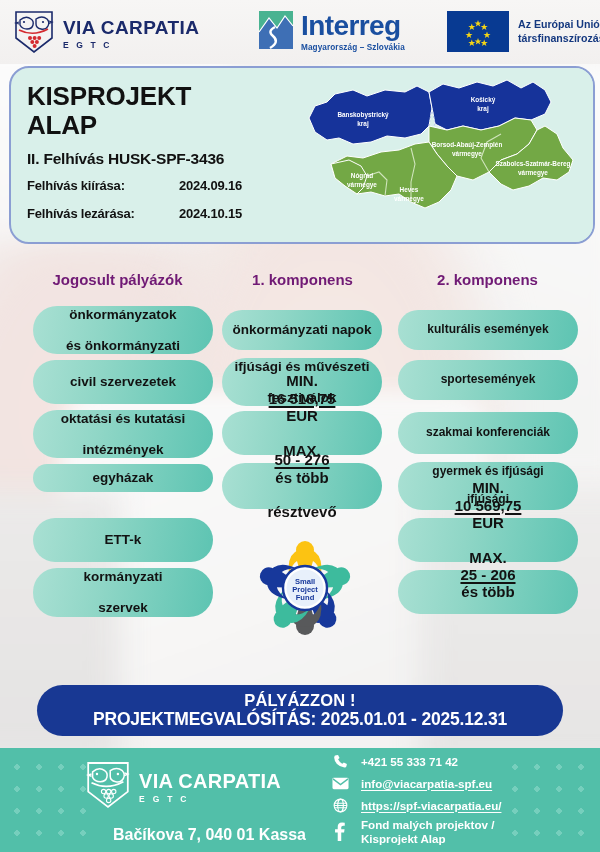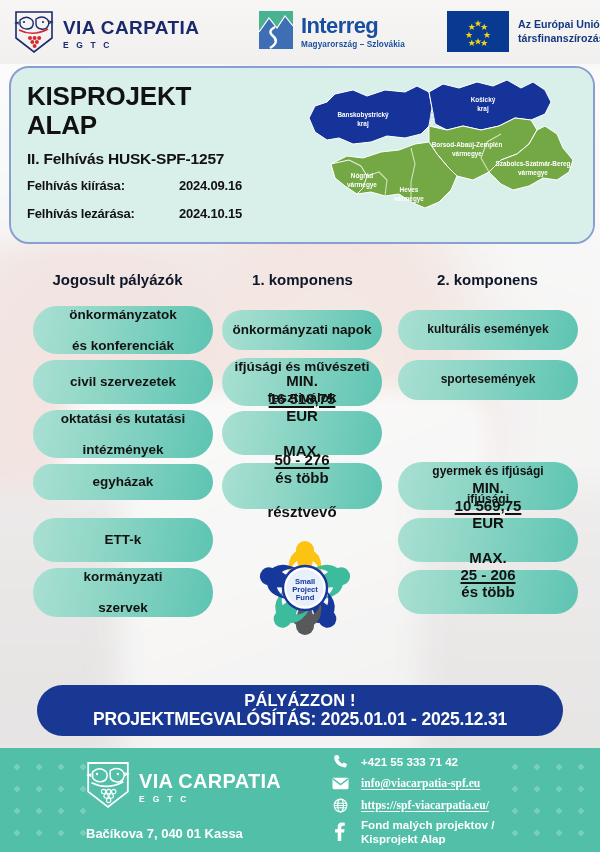--- a/index.html
+++ b/index.html
@@ -34,42 +34,42 @@
   
   .logobar{position:absolute;left:0;top:0;width:600px;height:64px;
     background:linear-gradient(180deg,#f7f6f5 0%,#f2f0ef 100%);}
   .logo-via{position:absolute;left:14px;top:10px;display:flex;align-items:center;gap:9px;}
   .via-text{display:flex;flex-direction:column;line-height:1;}
   .via-name{font-size:19px;font-weight:bold;color:#1b2a6b;letter-spacing:.4px;}
   .via-sub{font-size:8.5px;font-weight:bold;color:#1b2a6b;letter-spacing:2.6px;margin-top:4px;}
 
   .logo-interreg{position:absolute;left:258px;top:10px;display:flex;align-items:center;gap:7px;}
   .ir-text{display:flex;flex-direction:column;line-height:1;}
-  .ir-name{font-size:22px;font-weight:bold;color:#1a4fa0;letter-spacing:-.6px;}
+  .ir-name{font-size:28px;font-weight:bold;color:#1a4fa0;letter-spacing:-.6px;}
   .ir-sub{font-size:8.2px;font-weight:bold;color:#1a4fa0;margin-top:4px;letter-spacing:.1px;}
 
   .logo-eu{position:absolute;left:447px;top:11px;display:flex;align-items:center;gap:9px;}
   .eu-flag{width:62px;height:41px;background:#083a92;position:relative;}
   .eu-text{font-size:10.6px;font-weight:bold;color:#14387f;line-height:1.28;}
 
   
   .card{position:absolute;left:9px;top:66px;width:582px;height:174px;
     background:#d9f0ea;border:2.5px solid #8b9ed3;border-radius:20px;overflow:hidden;}
   .card-title{position:absolute;left:16px;top:14px;font-size:26px;font-weight:bold;color:#111;
     line-height:1.1;letter-spacing:-.2px;}
   .card-sub{position:absolute;left:16px;top:82px;font-size:15.5px;font-weight:bold;color:#111;letter-spacing:-.2px;}
   .card-row{position:absolute;left:16px;font-size:13px;font-weight:bold;color:#111;
     display:flex;letter-spacing:-.2px;}
   .card-row.r1{top:110px;} .card-row.r2{top:138px;}
   .card-lab{width:152px;}
   .map-wrap{position:absolute;left:290px;top:0;width:292px;height:174px;}
 
   
   .col-heads{position:absolute;top:271px;left:0;width:600px;height:24px;}
-  .col-head{position:absolute;font-size:15px;font-weight:bold;color:#0f172a;text-align:center;}
+  .col-head{position:absolute;font-size:15px;font-weight:bold;color:#701a75;text-align:center;}
   .ch1{left:20px;width:195px;} .ch2{left:215px;width:175px;} .ch3{left:390px;width:195px;}
 
   .pill{position:absolute;border-radius:24px;
     background:linear-gradient(100deg,#a9e0d3 0%,#8fd6c6 38%,#5dc4b2 100%);
     display:flex;align-items:center;justify-content:center;text-align:center;
     font-weight:bold;color:#121212;line-height:1.16;box-sizing:border-box;}
   .pill span{display:block;}
   .pill.c1{left:33px;width:180px;font-size:13.5px;}
   .pill.c2{left:222px;width:160px;font-size:13.5px;}
   .pill.c3{left:398px;width:180px;font-size:12px;}
@@ -90,27 +90,27 @@
   
   .footer{position:absolute;left:0;top:748px;width:600px;height:104px;background:#52bfa9;overflow:hidden;}
   .dots{position:absolute;top:0;height:104px;width:100px;opacity:.5;
     background-image:radial-gradient(#9adfd0 2.6px, transparent 2.7px);
     background-size:22px 22px;background-position:6px 8px;}
   .dots.left{left:0;} .dots.right{right:0;background-position:4px 8px;}
   .f-via{position:absolute;left:86px;top:12px;display:flex;align-items:center;gap:9px;}
   .f-via .vt{display:flex;flex-direction:column;line-height:1;}
   .f-name{font-size:20px;font-weight:bold;color:#fff;letter-spacing:.3px;}
   .f-sub{font-size:8.5px;font-weight:bold;color:#fff;letter-spacing:2.8px;margin-top:4px;}
-  .f-addr{position:absolute;left:86px;top:78px;width:220px;text-align:left;
-    font-size:13px;font-weight:bold;color:#fff;}
+  .f-addr{position:absolute;left:86px;top:78px;width:220px;text-align:right;
+    font-size:16px;font-weight:bold;color:#fff;}
   .contacts{position:absolute;left:330px;top:4px;display:flex;flex-direction:column;gap:3px;}
   .crow{display:flex;align-items:center;gap:11px;min-height:19px;}
   .cicon{width:20px;display:flex;justify-content:center;align-items:center;color:#fff;}
   .ctext{font-size:11.6px;font-weight:bold;color:#fff;line-height:1.18;}
-  .ctext.u{text-decoration:underline;text-underline-offset:2px;font-family:Liberation Serif, serif;}
+  .ctext.u{text-decoration:underline;text-underline-offset:2px;}
 </style>
 </head>
 <body>
 
 <div class="poster">
 
   <div class="bg-photo">
     <div class="b5"></div>
       <div class="b4"></div>
       <div class="b1"></div>
@@ -187,21 +187,21 @@
         <span>társfinanszírozásával</span>
       </span>
     </div>
   </div>
 
   <div class="card">
     <div class="card-title">
       <span>KISPROJEKT</span><br>
       <span>ALAP</span>
     </div>
-    <div class="card-sub">II. Felhívás HUSK-SPF-1257</div>
+    <div class="card-sub">II. Felhívás HUSK-SPF-3436</div>
     <div class="card-row r1">
       <span class="card-lab">Felhívás kiírása:</span>
       <span>2024.09.16</span>
     </div>
     <div class="card-row r2">
       <span class="card-lab">Felhívás lezárása:</span>
       <span>2024.10.15</span>
     </div>
 
     <div class="map-wrap">
@@ -246,33 +246,33 @@
 
   <div class="col-heads">
     <div class="col-head ch1">Jogosult pályázók</div>
     <div class="col-head ch2">1. komponens</div>
     <div class="col-head ch3">2. komponens</div>
   </div>
 
   <div class="pill c1" style="top:306px;height:48px">
     <span>
       <span>önkormányzatok</span><br>
-      <span>és konferenciák</span>
+      <span>és önkormányzati</span>
     </span>
   </div>
   <div class="pill c1" style="top:360px;height:44px">
     <span>civil szervezetek</span>
   </div>
   <div class="pill c1" style="top:410px;height:48px">
     <span>
       <span>oktatási és kutatási</span><br>
       <span>intézmények</span>
     </span>
   </div>
-  <div class="pill c1" style="top:464px;height:36px">
+  <div class="pill c1" style="top:464px;height:28px">
     <span>egyházak</span>
   </div>
   <div class="pill c1" style="top:518px;height:44px">
     <span>ETT-k</span>
   </div>
   <div class="pill c1" style="top:568px;height:49px">
     <span>
       <span>kormányzati</span><br>
       <span>szervek</span>
     </span>
@@ -298,20 +298,23 @@
       <u>50 - 276</u><span> és több</span><br>
       <span>résztvevő</span>
     </span>
   </div>
 
   <div class="pill c3" style="top:310px;height:40px">
     <span style="white-space:nowrap">kulturális események</span>
   </div>
   <div class="pill c3" style="top:360px;height:40px">
     <span>sportesemények</span>
+  </div>
+  <div class="pill c3" style="top:412px;height:42px">
+    <span style="white-space:nowrap">szakmai konferenciák</span>
   </div>
   <div class="pill c3" style="top:462px;height:48px">
     <span>
       <span>gyermek és ifjúsági</span><br>
       <span>ifjúsági</span>
     </span>
   </div>
   <div class="pill c3 money" style="top:518px;height:44px">
     <span class="ovf">
       <span>MIN. </span><u>10 569,75</u><span> EUR</span><br>

